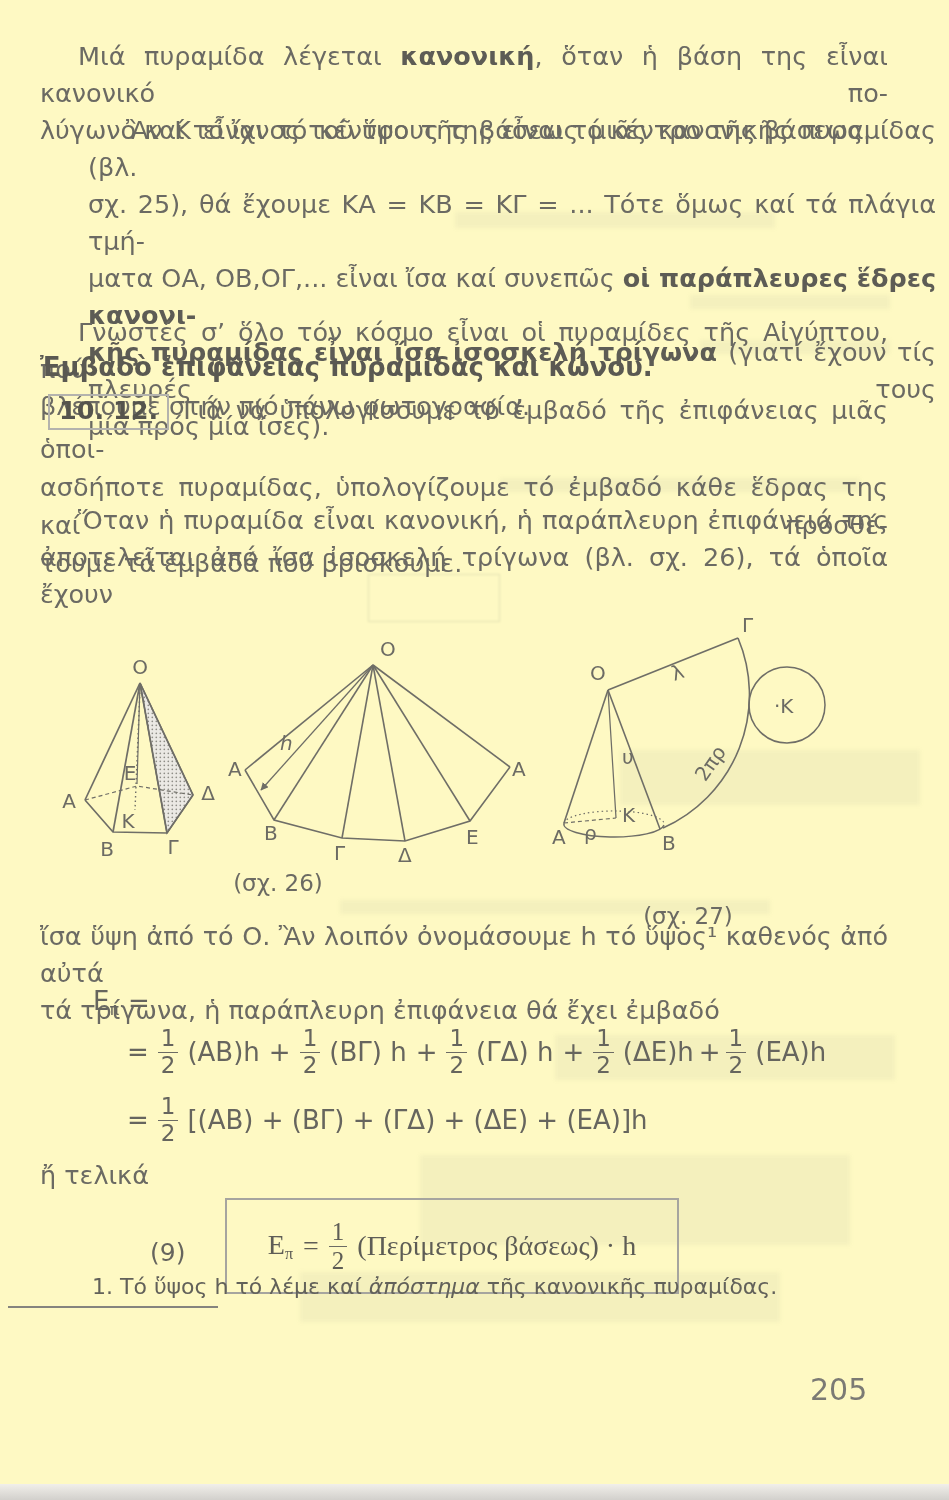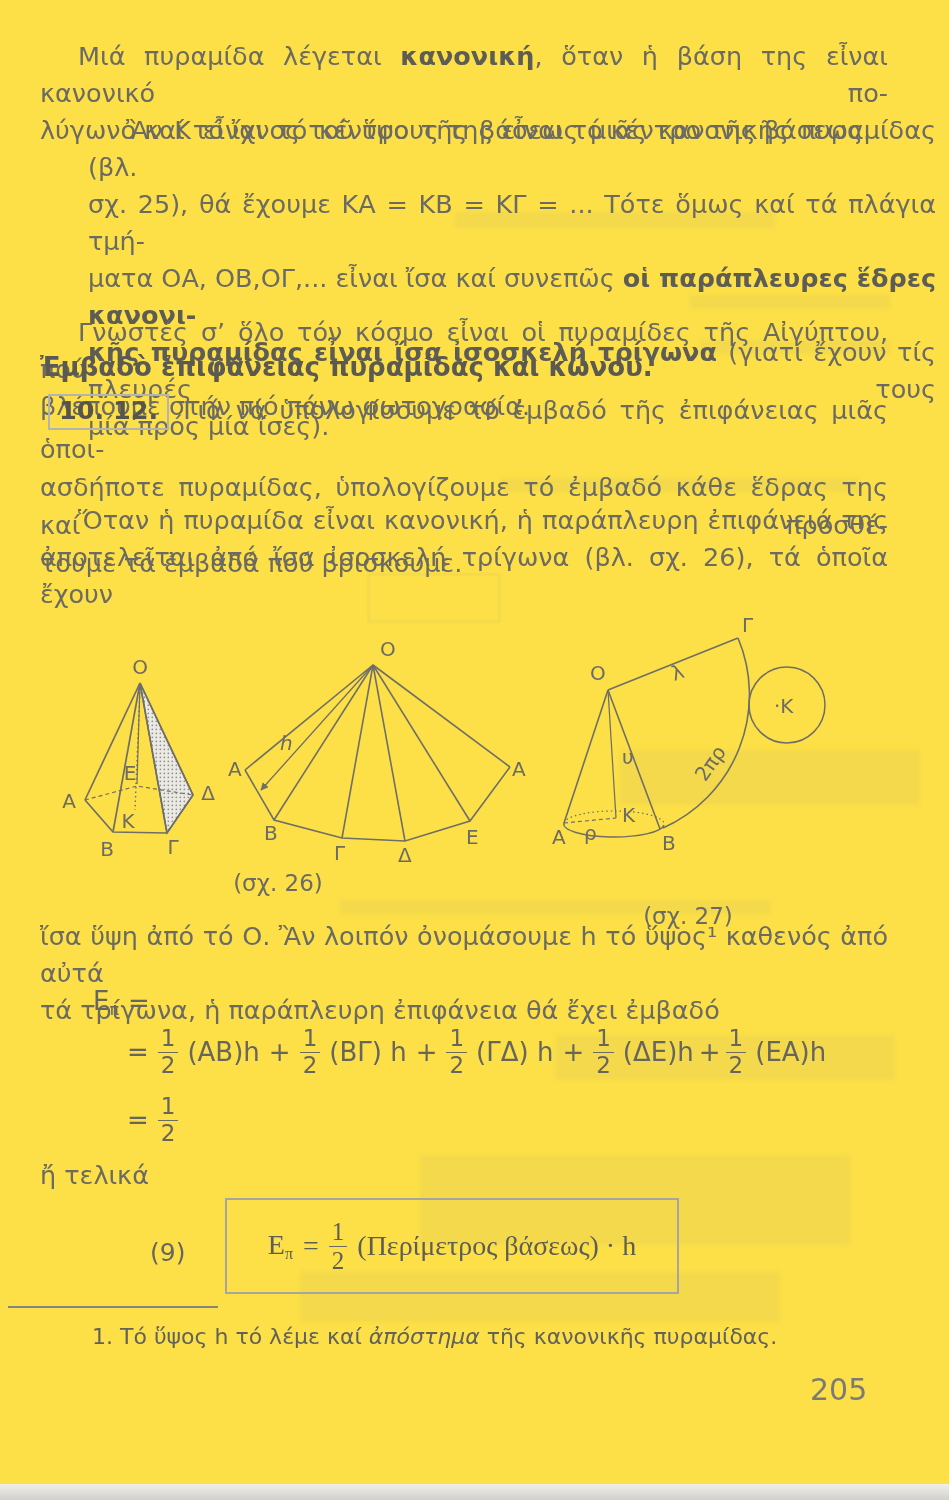--- a/index.html
+++ b/index.html
@@ -1,16 +1,16 @@
 <!DOCTYPE html>
 <html><head>
 <meta charset="utf-8">
 <style>
   html,body{margin:0;padding:0;background:#d8d6d2;}
-  .page{position:relative;width:949px;height:1500px;background:#fde047;overflow:hidden;
+  .page{position:relative;width:949px;height:1500px;background:#fef9c3;overflow:hidden;
         font-family:"DejaVu Sans",sans-serif;color:#6b6a63;}
   .page::after{content:"";position:absolute;left:0;bottom:0;width:100%;height:16px;
         background:linear-gradient(#f1efea,#d2d0cc);pointer-events:none;}
   .block{position:absolute;left:40px;width:848px;font-size:25.5px;line-height:37px;}
   .line{text-align:justify;text-align-last:justify;}
   .line.last{text-align-last:left;}
   .ind{text-indent:38px;}
   .b{font-weight:bold;color:#5d5c55;}
   .it{font-style:italic;}
   .heading{position:absolute;left:40px;top:352px;font-weight:bold;font-size:26px;color:#5a5952;}
@@ -21,21 +21,21 @@
   .frac .den{border-top:1.6px solid #6c6b64;padding:0 3px;}
   .frac .num{padding:0 3px;}
   sub.pi{font-size:16px;vertical-align:-5px;}
   .fbox{position:absolute;left:225px;top:1198px;width:450px;height:92px;border:2px solid #a6a59f;
         display:flex;align-items:center;justify-content:center;}
   .fbox .eqin{display:flex;align-items:center;gap:10px;font-family:"Liberation Serif",serif;
         font-size:28px;color:#5e5d56;}
   .ftag{position:absolute;left:150px;top:1238px;font-size:25px;color:#66655e;}
   .caption{position:absolute;font-size:23px;color:#6b6a63;text-align:center;width:120px;}
   .fnrule{position:absolute;left:8px;top:1306px;width:210px;height:2px;background:#85847e;}
-  .footnote{position:absolute;left:92px;top:1324px;width:760px;font-size:22px;color:#62615a;}
+  .footnote{position:absolute;left:92px;top:1274px;width:760px;font-size:22px;color:#62615a;}
   .pagenum{position:absolute;left:810px;top:1372px;font-size:30px;color:#7b7a74;}
   svg{position:absolute;overflow:visible;}
   svg text{font-family:"DejaVu Sans",sans-serif;fill:#6c6b64;font-size:20px;}
   .bleed{position:absolute;background:rgba(132,146,122,0.08);filter:blur(2px);pointer-events:none;}
   .bleedbox{position:absolute;border:1px solid rgba(132,146,122,0.22);filter:blur(1px);pointer-events:none;}
 </style>
 </head>
 <body>
 
 <div class="page">
@@ -204,20 +204,21 @@
       </span>
     <span>(ΕΑ)h</span>
   </div>
 
   <div class="eqrow" style="left:127px;top:1092px;height:56px;">
     <span>=</span>
     <span class="frac">
         <span class="num">1</span>
         <span class="den">2</span>
       </span>
+    <span>[(ΑΒ) + (ΒΓ) + (ΓΔ) + (ΔΕ) + (ΕΑ)]h</span>
   </div>
 
   <div class="block" style="top:1157px;width:300px;">
     <div class="line last">ἤ τελικά</div>
   </div>
 
   <div class="ftag">(9)</div>
   <div class="fbox">
     <div class="eqin">
       <span><span>Ε</span><sub class="pi">π</sub></span>

